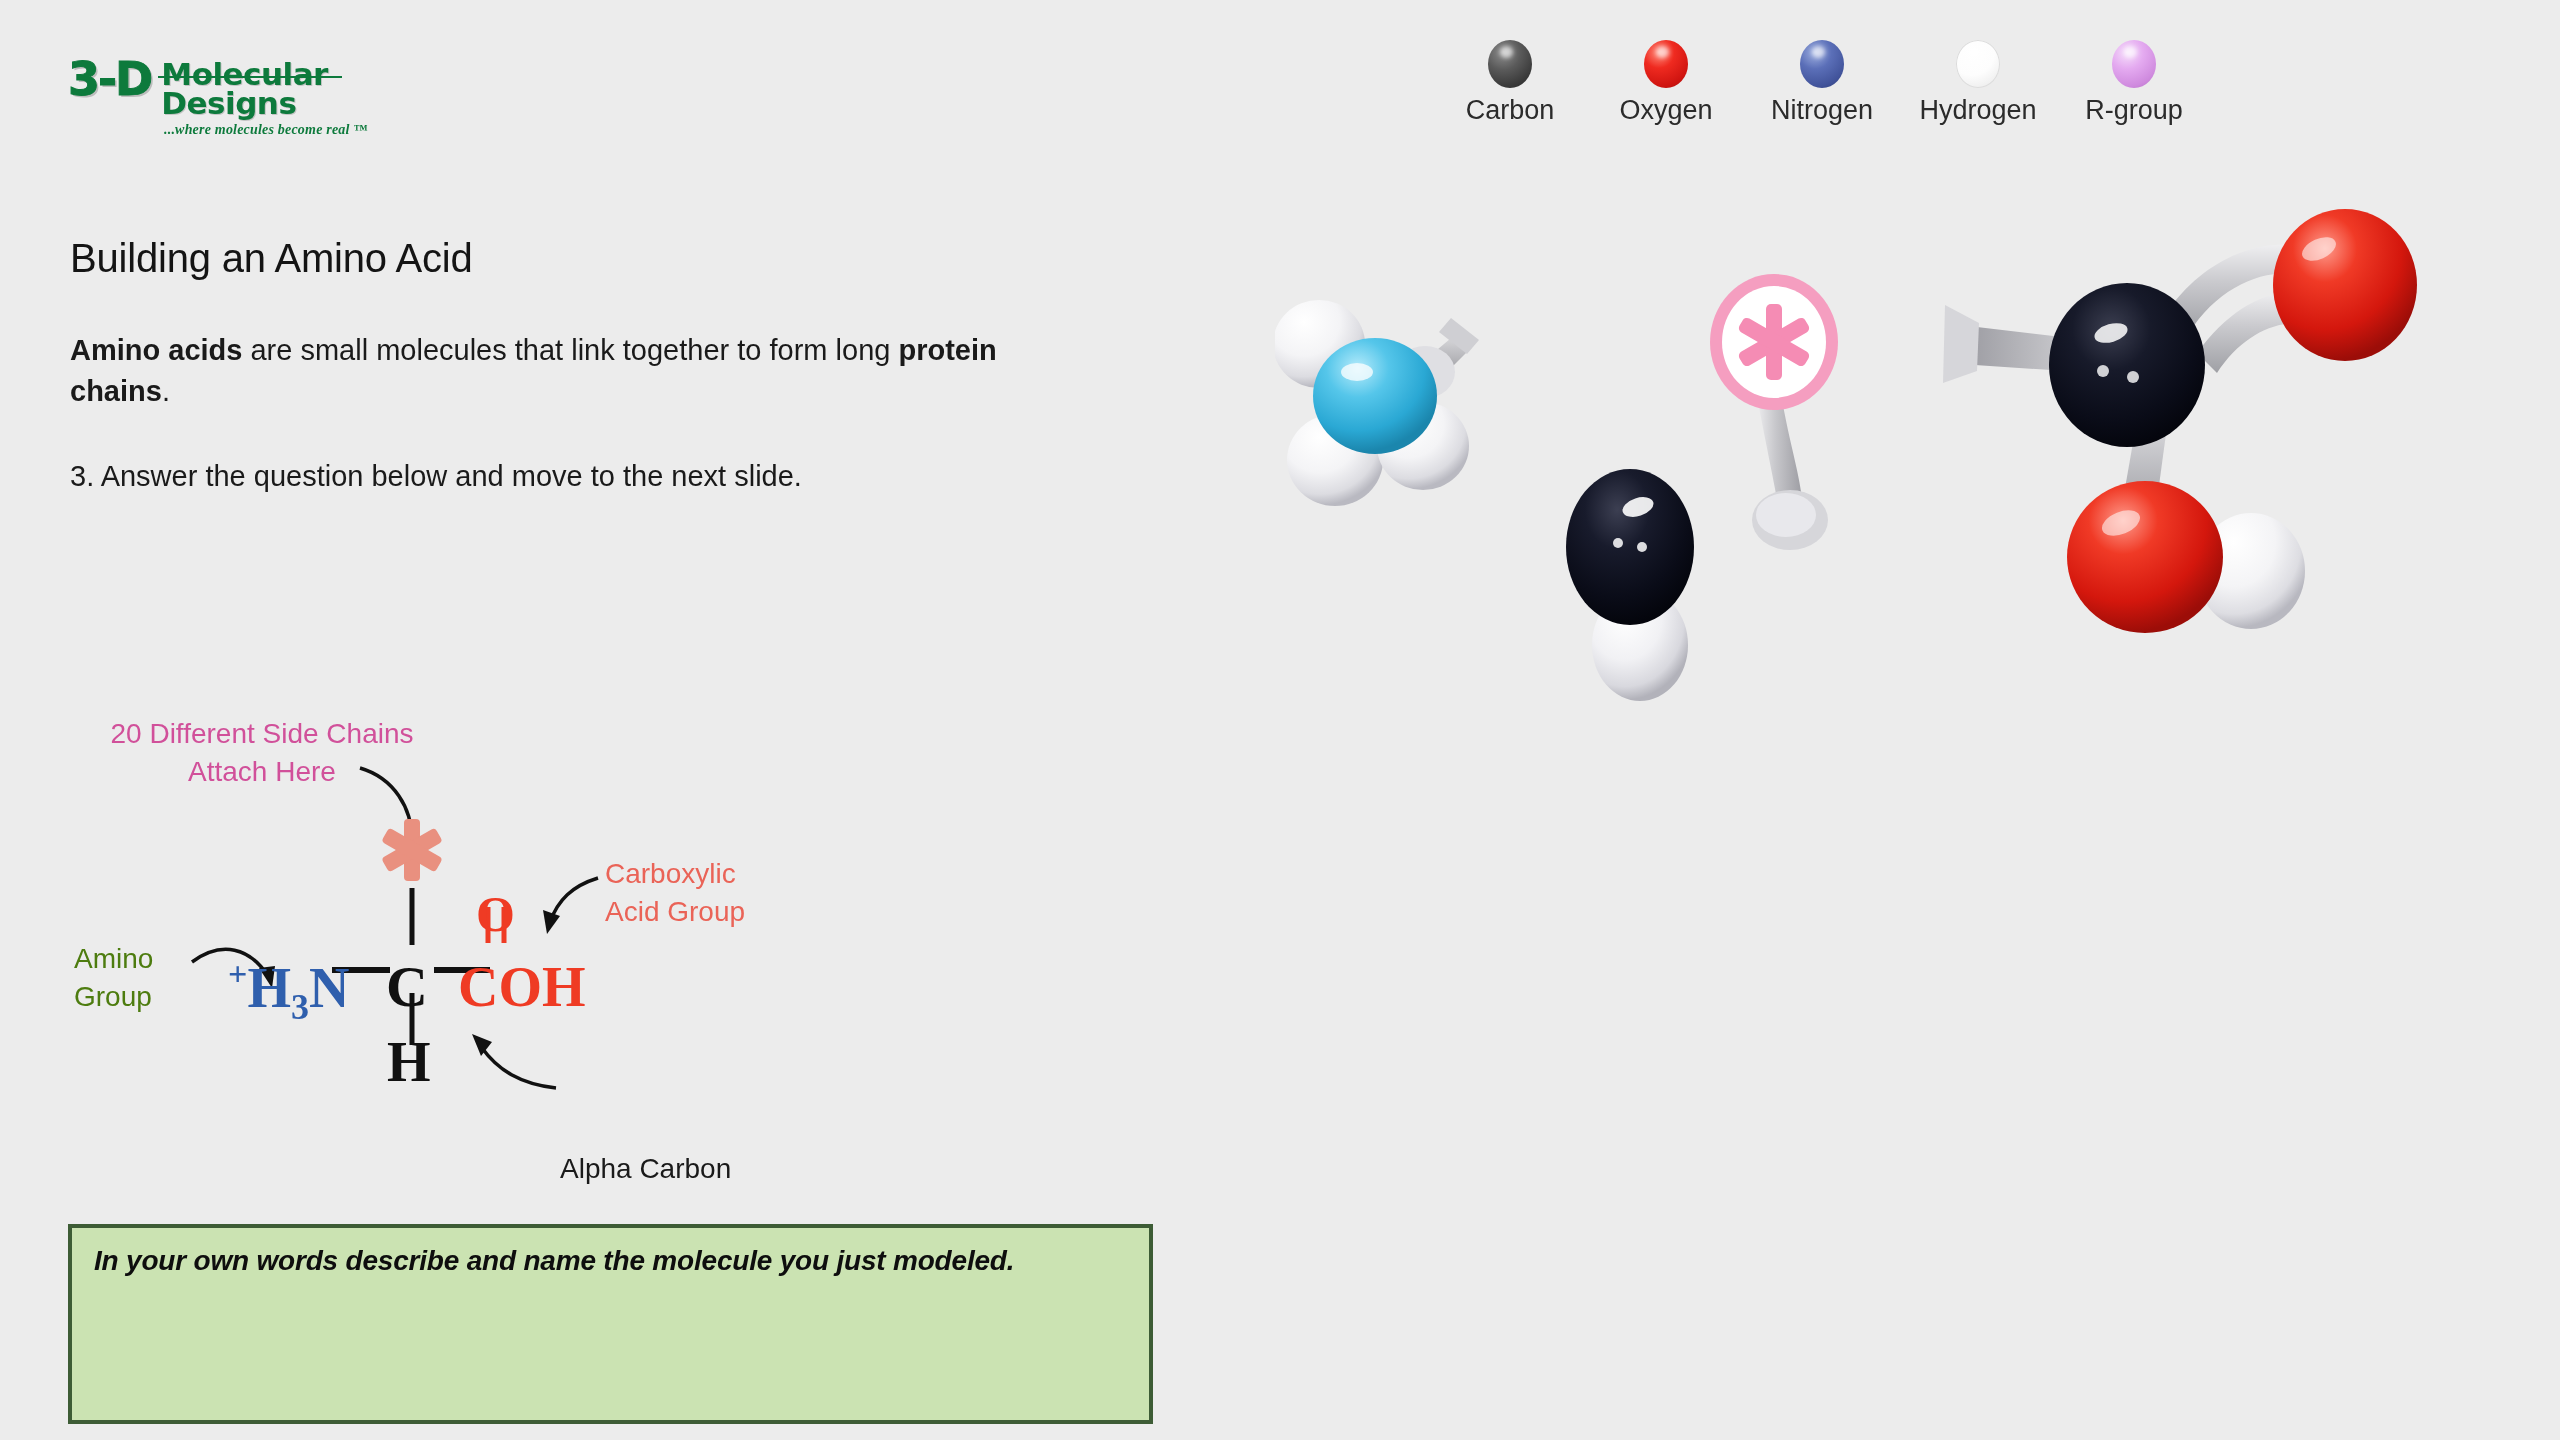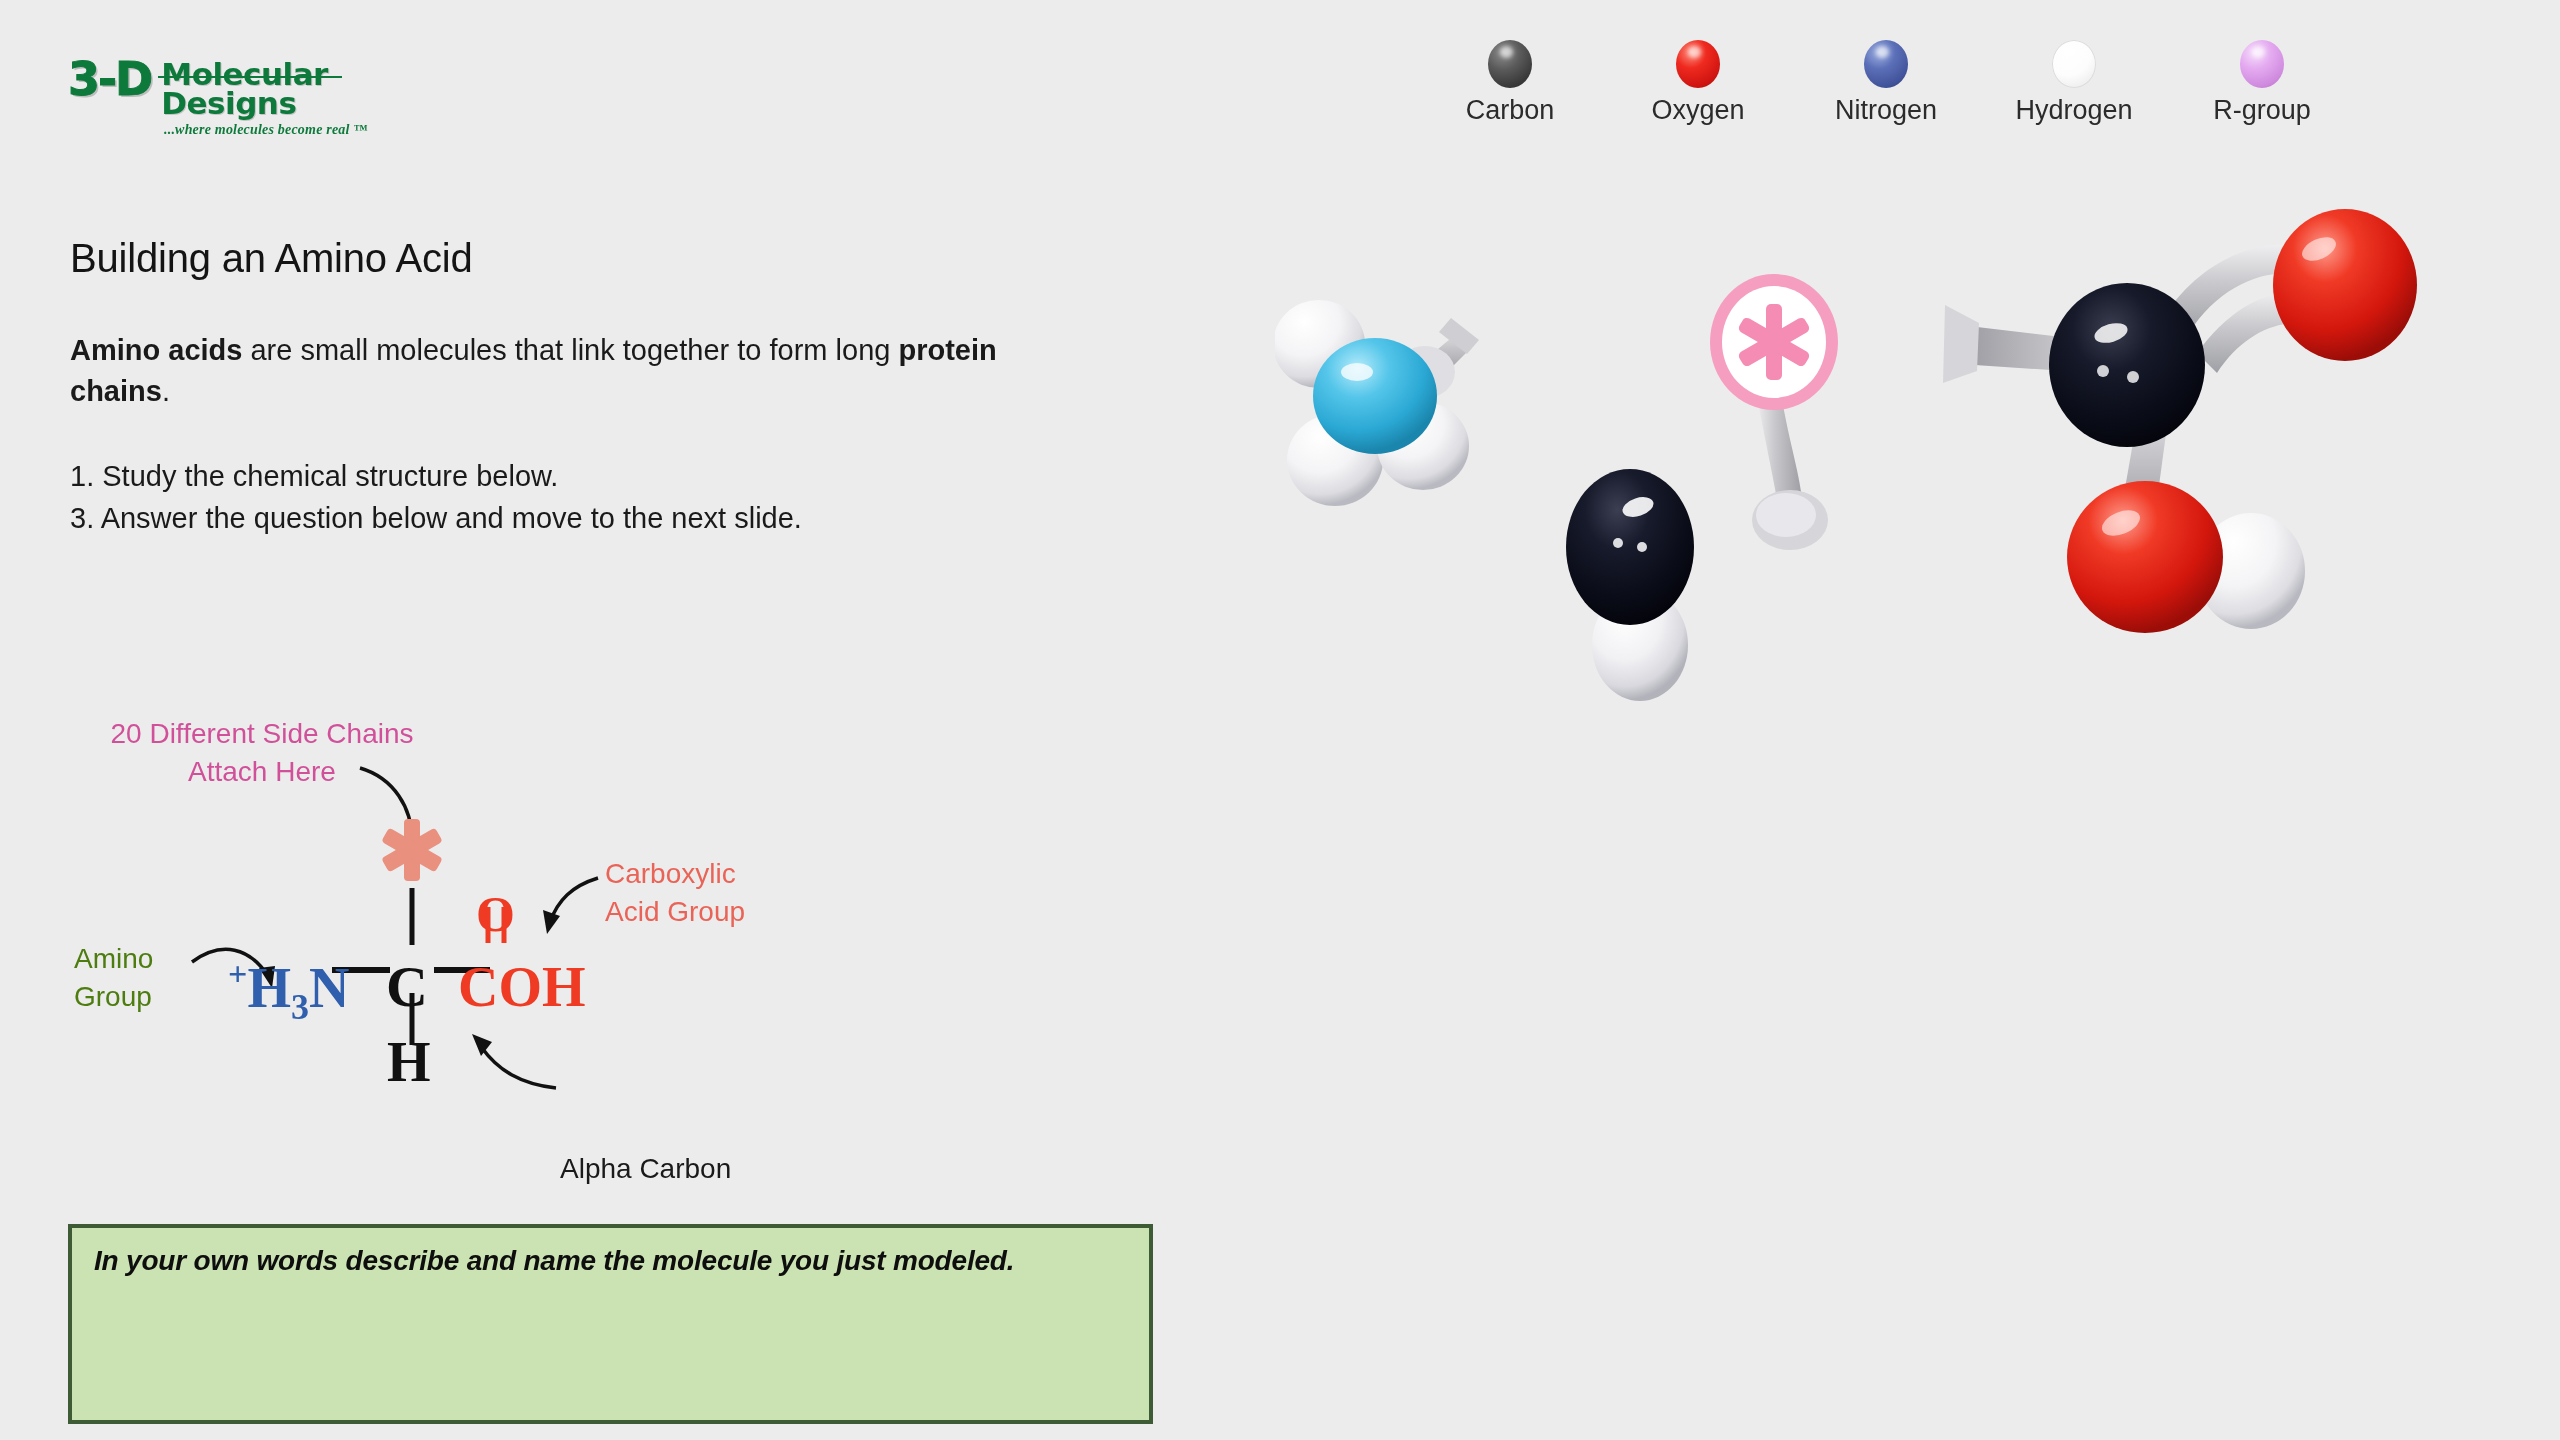--- a/index.html
+++ b/index.html
@@ -72,21 +72,20 @@
     letter-spacing: 0.2px;
   }
 
   
   #legend {
     position: absolute;
     left: 1432px;
     top: 40px;
     display: flex;
     align-items: flex-end;
-    gap: 32px;
   }
   .legend-item {
     width: 156px;
     display: flex;
     flex-direction: column;
     align-items: center;
   }
   .legend-sphere {
     width: 44px;
     height: 48px;
@@ -275,21 +274,20 @@
   </div>
 </div>
 
 <div id="page-title">Building an Amino Acid</div>
 
 <div id="intro">
   <b>Amino acids</b><span> are small molecules that link together to form long </span><b>protein chains</b><span>.</span>
 </div>
 
 <div id="steps">
-  <div>1. Study the chemical structure below.</div>
   <div>3. Answer the question below and move to the next slide.</div>
 </div>
 
 <div id="chem">
   <div class="lbl" id="lbl-sidechain">
     <div>20 Different Side Chains</div>
     <div>Attach Here</div>
   </div>
   <div class="lbl" id="lbl-amino">
     <div>Amino</div>

